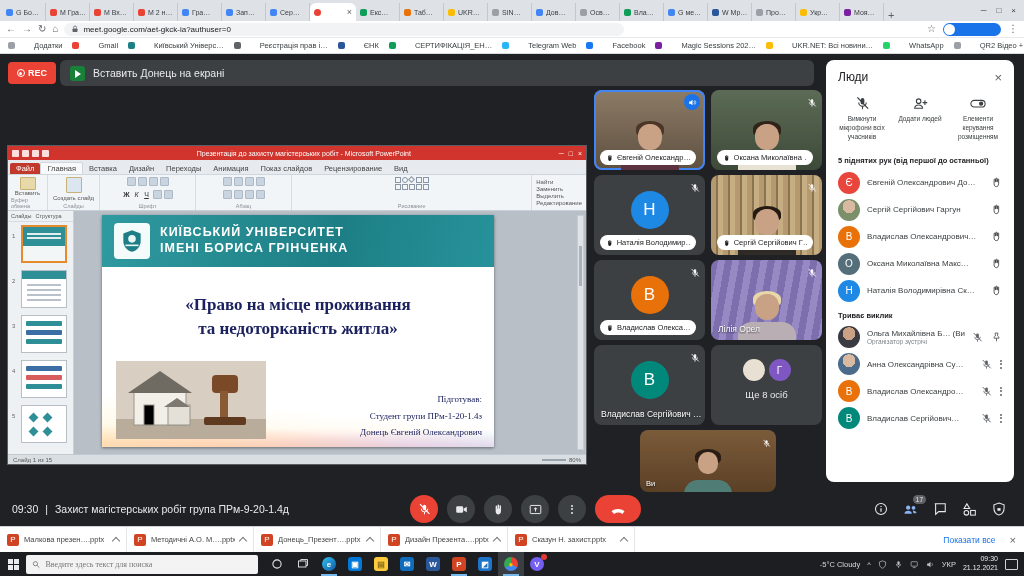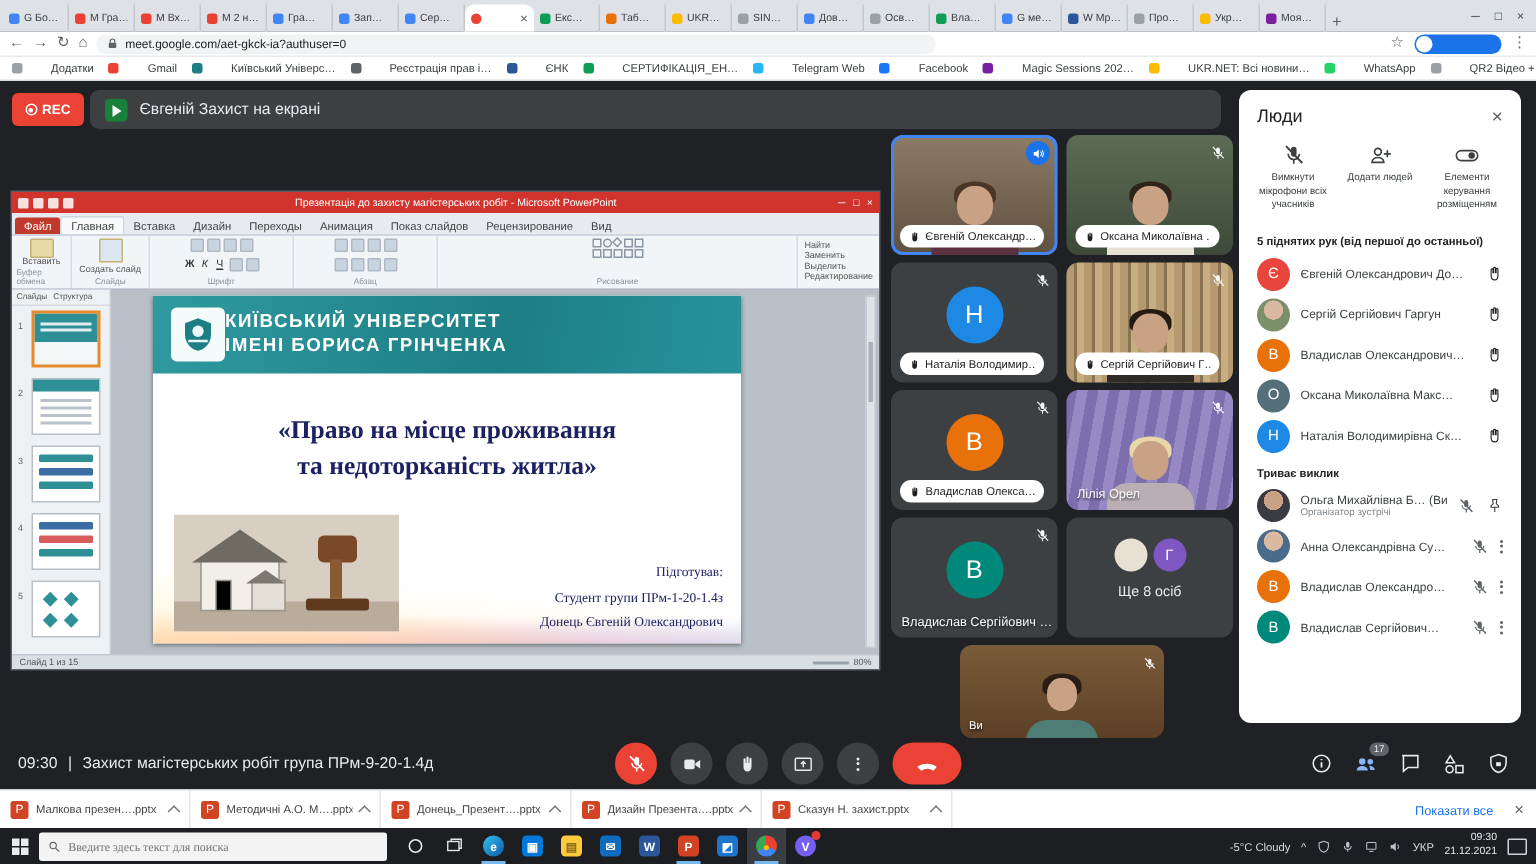--- a/index.html
+++ b/index.html
@@ -36,21 +36,21 @@
 .recbadge{position:absolute;left:8px;top:8px;width:48px;height:22px;background:#ea4335;border-radius:4px;display:flex;align-items:center;justify-content:center;gap:3px}
 .recicon{width:8px;height:8px;border:1.5px solid #fff;border-radius:50%;position:relative}
 .recicon::after{content:"";position:absolute;left:1.5px;top:1.5px;width:3px;height:3px;background:#fff;border-radius:50%}
 .recbadge b{color:#fff;font-size:9px}
 .presentbar{position:absolute;left:60px;top:6px;width:754px;height:26px;background:#3c4043;border-radius:6px;display:flex;align-items:center;gap:8px;padding:0 10px}
 .pptmini{width:15px;height:15px;border-radius:3px;background:#188038;position:relative}
 .pptmini::after{content:"";position:absolute;left:5px;top:4px;border-left:6px solid #fff;border-top:4px solid transparent;border-bottom:4px solid transparent}
 .presentbar span{color:#e8eaed;font-size:10.5px}
 
 
-#ppt{position:absolute;left:8px;top:74px;width:578px;height:318px;background:#4c1d95;box-shadow:0 0 0 1px #5a5d61}
+#ppt{position:absolute;left:8px;top:92px;width:578px;height:318px;background:#ffffff;box-shadow:0 0 0 1px #5a5d61}
 .ppt-title{height:14px;background:#d0342c;display:flex;align-items:center;padding:0 4px}
 .qat{display:flex;gap:3px}
 .qat i{width:7px;height:7px;background:rgba(255,255,255,.85);border-radius:1px;display:block}
 .ppt-title .ttl{flex:1;text-align:center;color:#fff;font-size:7px;white-space:nowrap;overflow:hidden}
 .pwc{display:flex;gap:5px}
 .pwc span{color:#fff;font-size:7px;line-height:1}
 .ribbontabs{height:15px;background:#e7ebf0;display:flex;align-items:flex-end;padding-left:2px;border-bottom:1px solid #cfd6dd}
 .rtab{font-size:7.5px;color:#444;padding:1px 6px}
 .rtab.file{background:#c0392b;color:#fff;border-radius:2px 2px 0 0}
 .rtab.active{background:#f7f9fb;border:1px solid #cfd6dd;border-bottom:none;border-radius:2px 2px 0 0}
@@ -77,21 +77,21 @@
 .thumb.sel{border:2px solid #e68b2c}
 .thnum{position:absolute;left:4px;font-size:6px;color:#666}
 .th-teal{background:linear-gradient(180deg,#2e8f96 55%,#f3f6f7 55%)}
 .th-line{position:absolute;left:4px;right:4px;height:2px;background:rgba(255,255,255,.85)}
 .th2 .band{position:absolute;left:0;top:0;right:0;height:8px;background:#2e8f96}
 .gline{position:absolute;left:5px;right:5px;height:1.5px;background:#b9c2ca}
 .th-bars i{position:absolute;left:4px;right:4px;height:5px;border-radius:1px;display:block}
 .th-diam i{position:absolute;width:7px;height:7px;background:#2e8f96;transform:rotate(45deg)}
 .slidewrap{flex:1;position:relative}
 .slide{position:absolute;left:28px;top:4px;width:392px;height:232px;background:#fff;box-shadow:0 1px 3px rgba(0,0,0,.45);overflow:hidden}
-.shead{position:absolute;left:0;top:0;right:0;height:52px;background:linear-gradient(100deg,#2f9aa0,#1d7f85 60%,#27929b);display:flex;align-items:center;padding:0 12px}
+.shead{position:absolute;left:0;top:0;right:0;height:52px;background:linear-gradient(100deg,#2f9aa0,#1d7f85 60%,#27929b);display:flex;align-items:center;gap:10px;padding:0 12px}
 .slogo{width:36px;height:36px;background:#f4fbfb;border-radius:4px;display:flex;align-items:center;justify-content:center}
 .sheadtx div{color:#fff;font-weight:bold;font-size:12.5px;letter-spacing:1px;line-height:1.25}
 .stitle{position:absolute;left:0;right:0;top:78px;text-align:center;font-family:"Liberation Serif",serif;font-weight:bold;font-size:17px;color:#1c2260;line-height:1.4}
 .swave{position:absolute;left:0;right:0;bottom:0;height:64px;background:
  radial-gradient(120% 90% at 10% 120%, rgba(255,205,150,.55) 30%, rgba(255,205,150,0) 62%),
  radial-gradient(130% 100% at 55% 130%, rgba(255,150,190,.4) 25%, rgba(255,150,190,0) 60%),
  radial-gradient(140% 110% at 95% 140%, rgba(150,190,255,.45) 28%, rgba(150,190,255,0) 62%),
  linear-gradient(5deg, rgba(255,235,180,.5), rgba(255,255,255,0) 55%)}
 .simg{position:absolute;left:14px;bottom:8px;width:150px;height:78px}
 .scredit{position:absolute;right:12px;bottom:6px;text-align:right;font-family:"Liberation Serif",serif;font-size:9px;color:#1c2260;line-height:1.85}
@@ -362,21 +362,21 @@
 
   <div id="meet">
 
     <div class="recbadge">
       <span class="recicon"></span>
       <b>REC</b>
     </div>
 
     <div class="presentbar">
       <span class="pptmini"></span>
-      <span>Євгеній Захист на екрані</span>
+      <span>Вставить Донець на екрані</span>
     </div>
 
     <div id="ppt">
       <div class="ppt-title">
         <span class="qat">
             <i></i>
             <i></i>
             <i></i>
             <i></i>
           </span>

